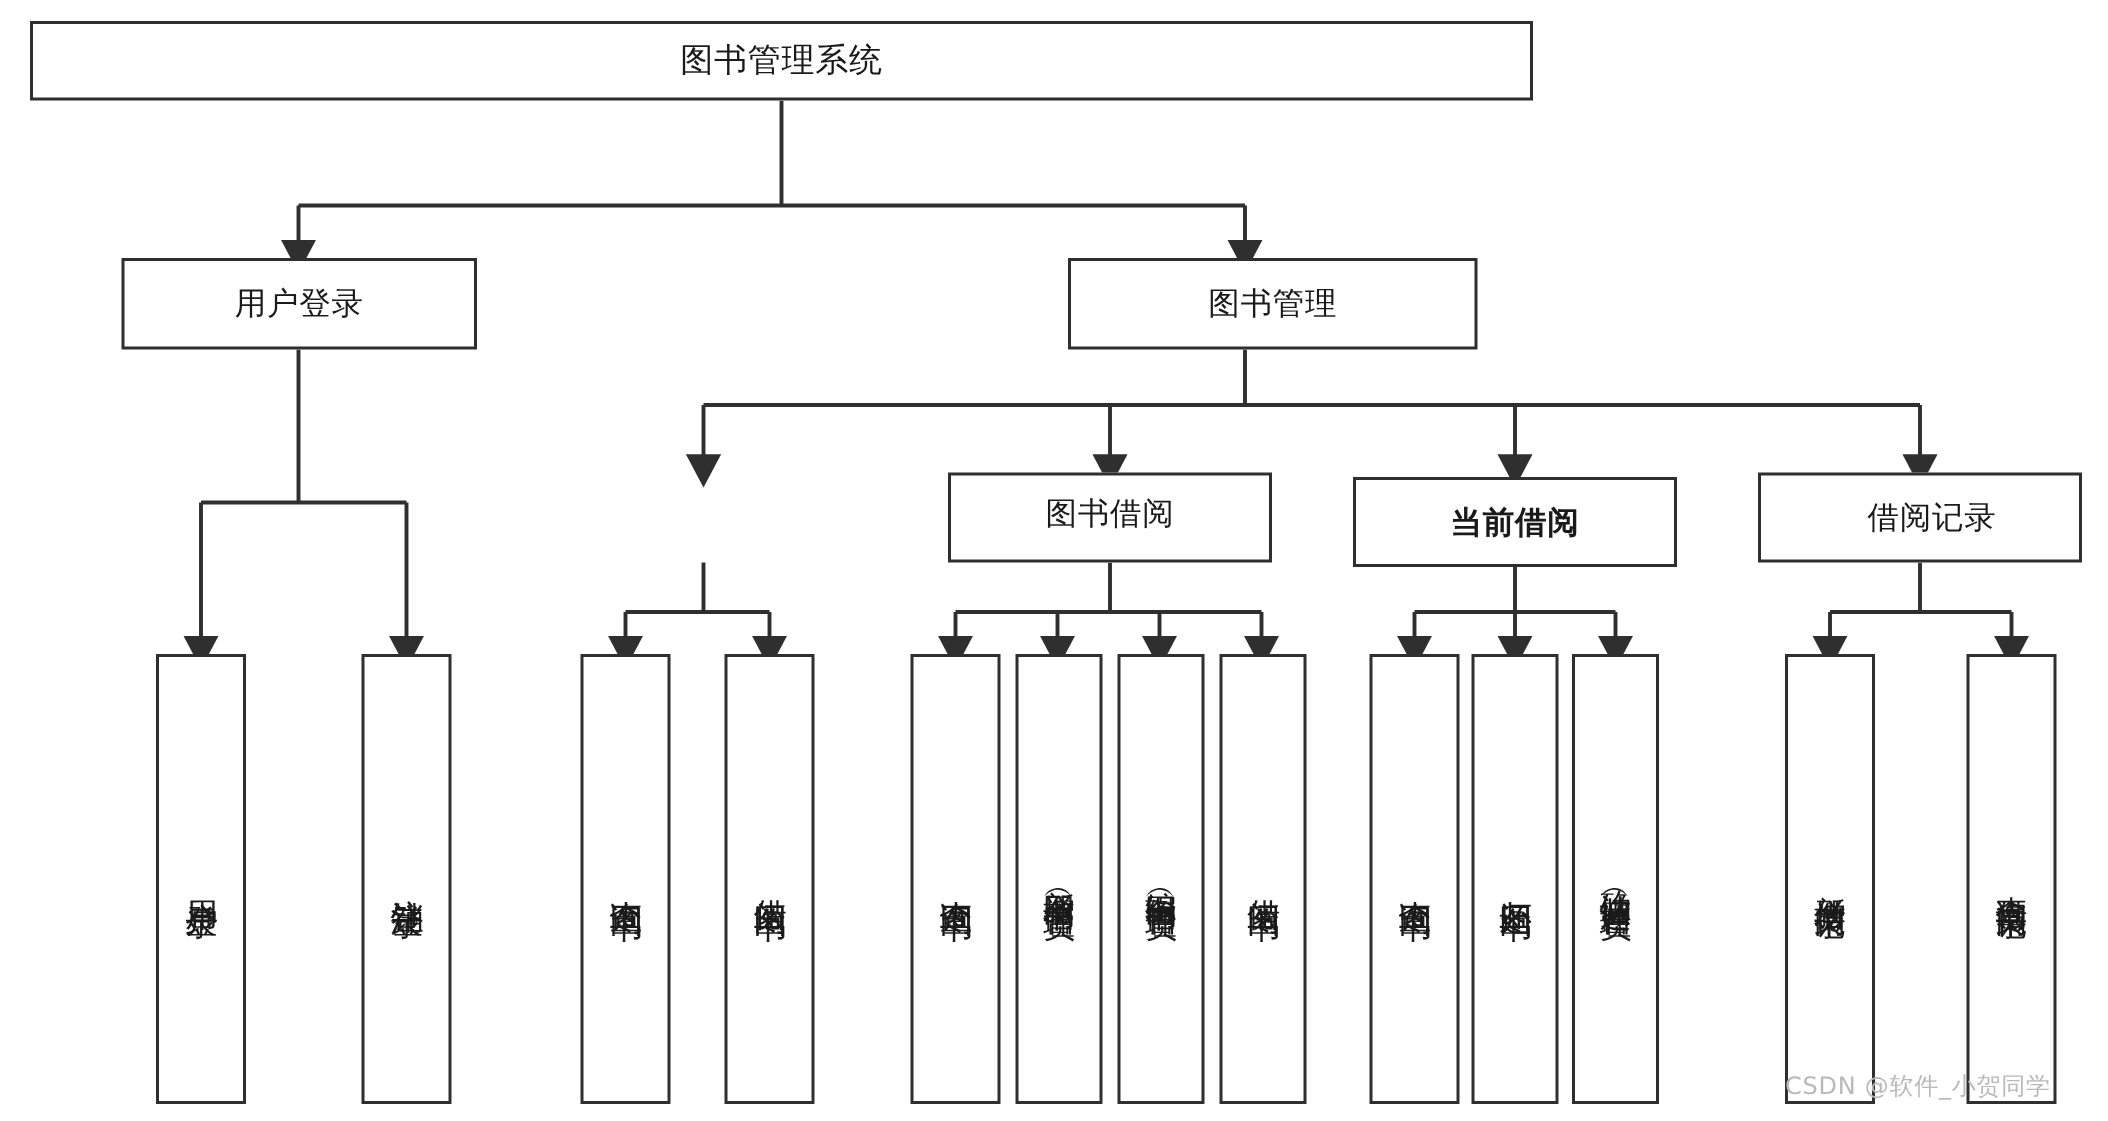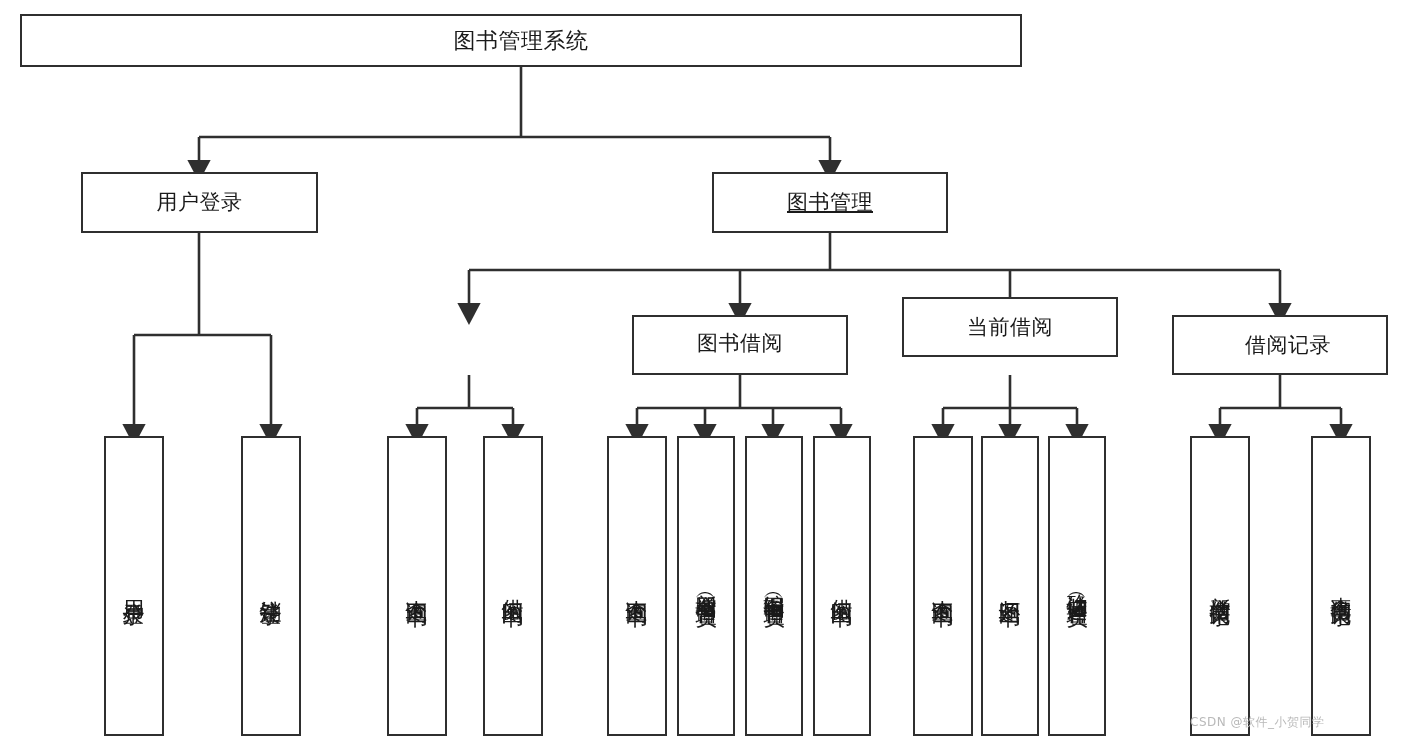--- a/index.html
+++ b/index.html
@@ -65,21 +65,21 @@
     text-align: center;
     max-height: 100%;
   }
   .node.vert.tall .node-label {
     font-size: 21px;
   }
   #watermark {
     position: absolute;
     left: 1190px;
     top: 714px;
-    font-size: 12px;
+    font-size: 16px;
     color: #b9b9b9;
     letter-spacing: 0.5px;
     white-space: nowrap;
     z-index: 5;
     pointer-events: none;
   }
 </style>
 </head>
 <body>
 
@@ -136,28 +136,28 @@
     </g>
   </svg>
 
   <div class="node horiz root" style="left:20px; top:14px; width:1002px; height:53px;">
     <span class="node-label">图书管理系统</span>
   </div>
 
   <div class="node horiz" style="left:81px; top:172px; width:237px; height:61px;">
     <span class="node-label">用户登录</span>
   </div>
-  <div class="node horiz" style="left:712px; top:172px; width:236px; height:61px;text-decoration:underline;">
+  <div class="node horiz" style="left:712px; top:172px; width:273px; height:61px;">
     <span class="node-label">图书管理</span>
   </div>
 
   <div class="node horiz" style="left:632px; top:315px; width:216px; height:60px;font-family:Liberation Mono, monospace;">
     <span class="node-label">图书借阅</span>
   </div>
-  <div class="node horiz" style="left:902px; top:297px; width:216px; height:60px;">
+  <div class="node horiz" style="left:902px; top:318px; width:216px; height:60px;font-weight:bold;">
     <span class="node-label">当前借阅</span>
   </div>
   <div class="node horiz" style="left:1172px; top:315px; width:216px; height:60px;padding-left:16px;">
     <span class="node-label">借阅记录</span>
   </div>
 
   <div class="node vert" style="left:104px; top:436px; width:60px; height:300px;">
     <span class="node-label">用户登录</span>
   </div>
   <div class="node vert" style="left:241px; top:436px; width:60px; height:300px;">

